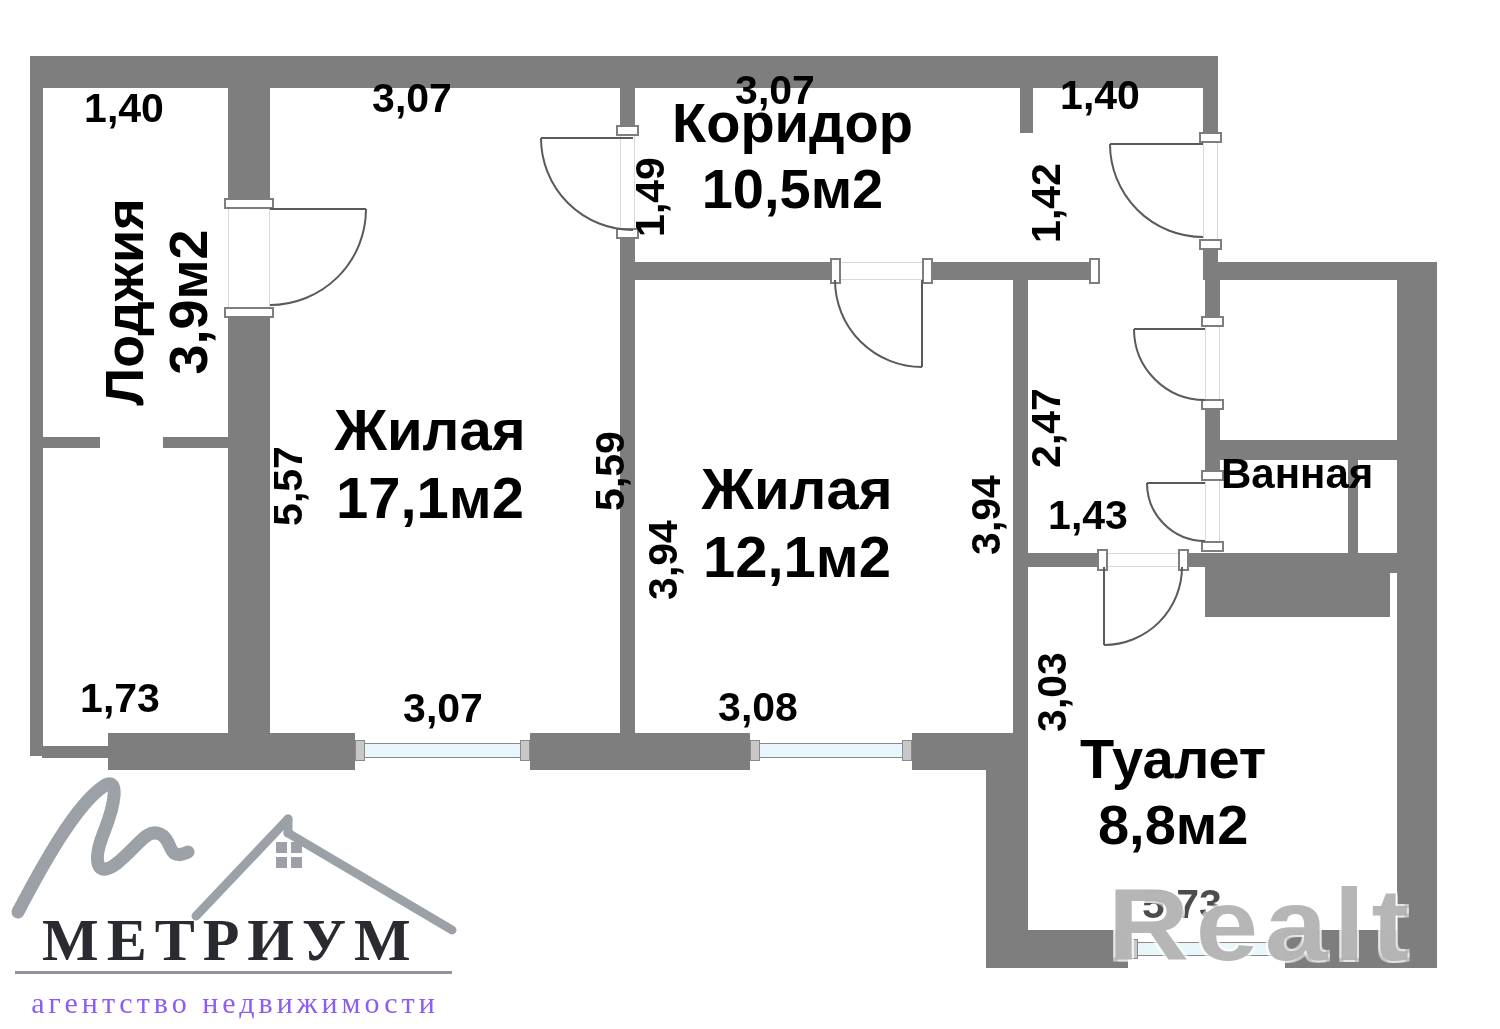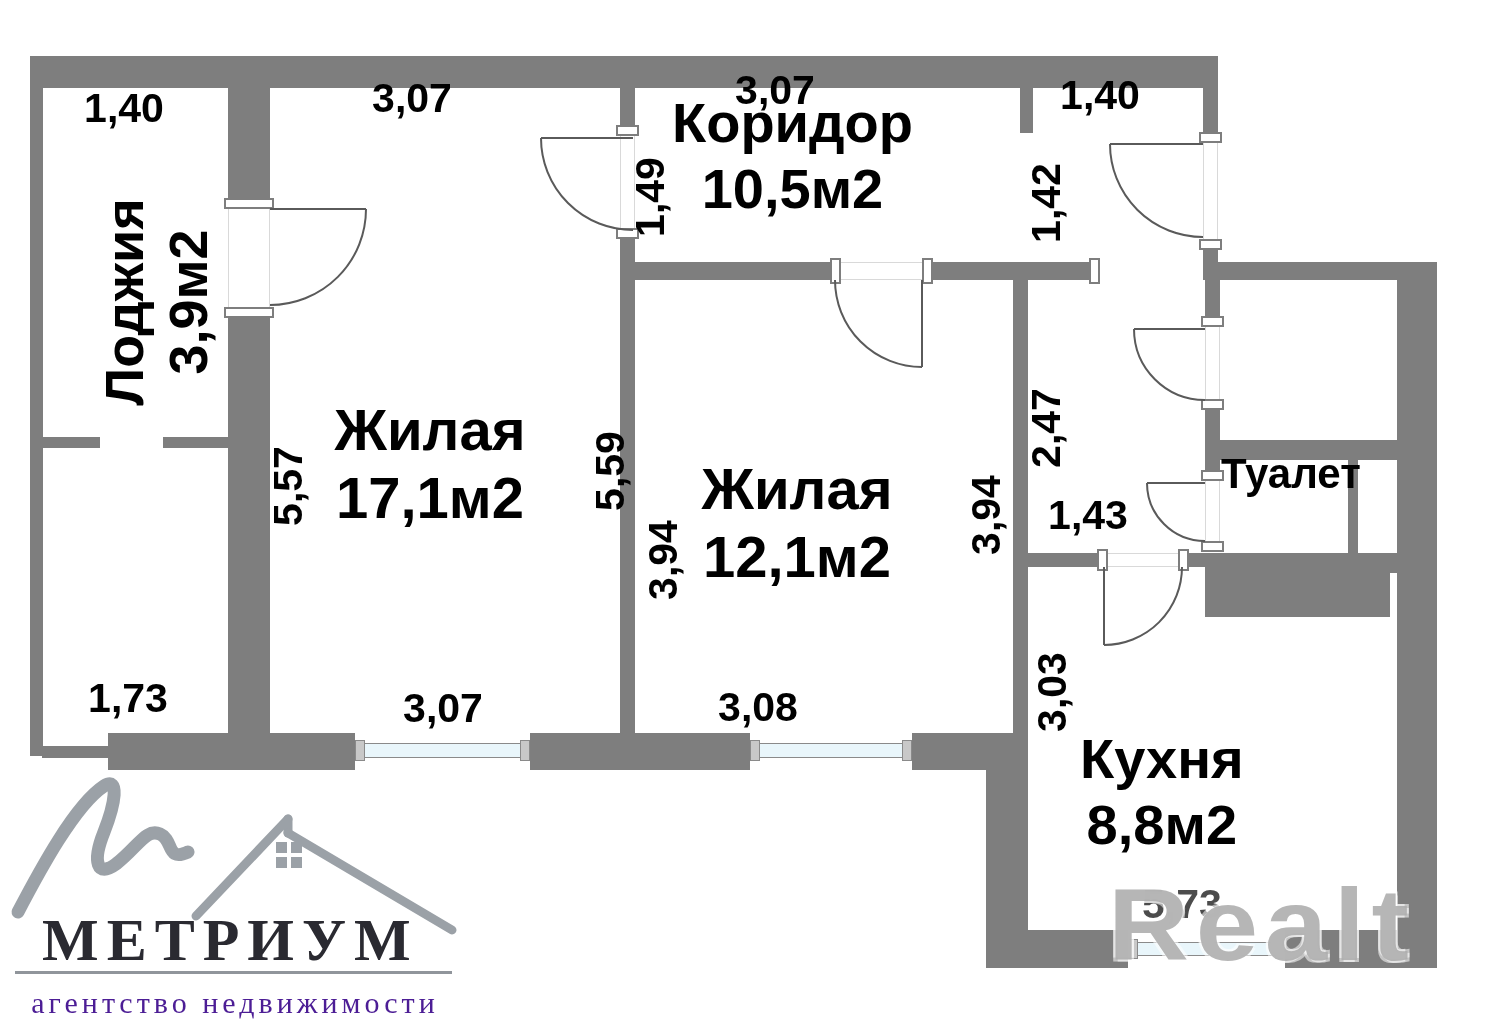--- a/index.html
+++ b/index.html
@@ -25,21 +25,21 @@
   .room.small{font-size:42px;line-height:1.15;}
   .room.rot{font-size:54px;transform:translate(-50%,-50%) rotate(-90deg);text-align:center;}
   .watermark{position:absolute;z-index:6;font-weight:700;font-size:102px;line-height:1;
      letter-spacing:6px;color:rgba(172,172,172,0.88);transform:scaleX(1.1);transform-origin:left top;
      text-shadow:2px 2px 0 rgba(255,255,255,.55),-2px -2px 0 rgba(255,255,255,.55),
                  2px -2px 0 rgba(255,255,255,.55),-2px 2px 0 rgba(255,255,255,.55);}
   .brand{position:absolute;z-index:5;font-family:"Liberation Serif",serif;font-weight:bold;
          font-size:60px;letter-spacing:8px;color:var(--logoText,#2a2a31);}
   .rule{position:absolute;z-index:5;background:#90959b;}
   .tagline{position:absolute;z-index:5;font-family:"Liberation Serif",serif;font-size:30px;
-           letter-spacing:4px;color:#4c1d95;text-align:center;}
+           letter-spacing:4px;color:#8b5cf6;text-align:center;}
 </style>
 </head>
 <body>
 
 <div class="plan">
 
   <div class="wall" style="left:30px;top:56px;width:1188px;height:32px"></div>
   <div class="wall" style="left:30px;top:88px;width:13px;height:668px"></div>
   <div class="wall" style="left:228px;top:88px;width:42px;height:110px"></div>
   <div class="wall" style="left:228px;top:318px;width:42px;height:417px"></div>
@@ -129,21 +129,21 @@
   <div class="dim" style="left:775px;top:90px">3,07</div>
   <div class="dim" style="left:1100px;top:95px">1,40</div>
   <div class="dim v" style="left:650px;top:197px">1,49</div>
   <div class="dim v" style="left:1046px;top:203px">1,42</div>
   <div class="dim v" style="left:288px;top:486px">5,57</div>
   <div class="dim v" style="left:610px;top:471px">5,59</div>
   <div class="dim v" style="left:663px;top:560px">3,94</div>
   <div class="dim v" style="left:986px;top:515px">3,94</div>
   <div class="dim v" style="left:1046px;top:428px">2,47</div>
   <div class="dim" style="left:1088px;top:515px">1,43</div>
-  <div class="dim" style="left:128px;top:698px">1,73</div>
+  <div class="dim" style="left:120px;top:698px">1,73</div>
   <div class="dim" style="left:443px;top:708px">3,07</div>
   <div class="dim" style="left:758px;top:707px">3,08</div>
   <div class="dim v" style="left:1052px;top:692px">3,03</div>
   <div class="dim muted" style="left:1182px;top:904px">5,73</div>
 
   <div class="room rot" style="left:157px;top:302px">
     <div>Лоджия</div>
     <div>3,9м2</div>
   </div>
   <div class="room big center" style="left:430px;top:396px">
@@ -154,24 +154,24 @@
     <div>Коридор</div>
     <div>10,5м2</div>
   </div>
   <div class="room big center" style="left:797px;top:455px">
     <div>Жилая</div>
     <div>12,1м2</div>
   </div>
   <div class="room small" style="left:1238px;top:308px">
   </div>
   <div class="room small" style="left:1221px;top:450px">
-    <div>Туалет</div>
+    <div>Ванная</div>
   </div>
   <div class="room mid" style="left:1080px;top:726px">
-    <div>Кухня</div>
+    <div>Туалет</div>
     <div>8,8м2</div>
   </div>
 
   <div class="watermark" style="left:1108px;top:874px">Realt</div>
 
   <svg class="overlay" style="top:770px;z-index:5" width="470" height="259" viewBox="0 0 470 259">
     <path d="M18,142 C40,100 75,35 104,16 C120,6 115,34 104,62 C92,92 97,108 116,94 C138,77 146,58 160,64 C174,70 166,92 188,82" fill="none" stroke="#9ba1a7" stroke-width="13" stroke-linecap="round" stroke-linejoin="round"></path>
     <g fill="none" stroke="#9ba1a7" stroke-width="9" stroke-linecap="round">
       <path d="M196,146 L288,49"></path>
       <path d="M288,49 L288,63"></path>

